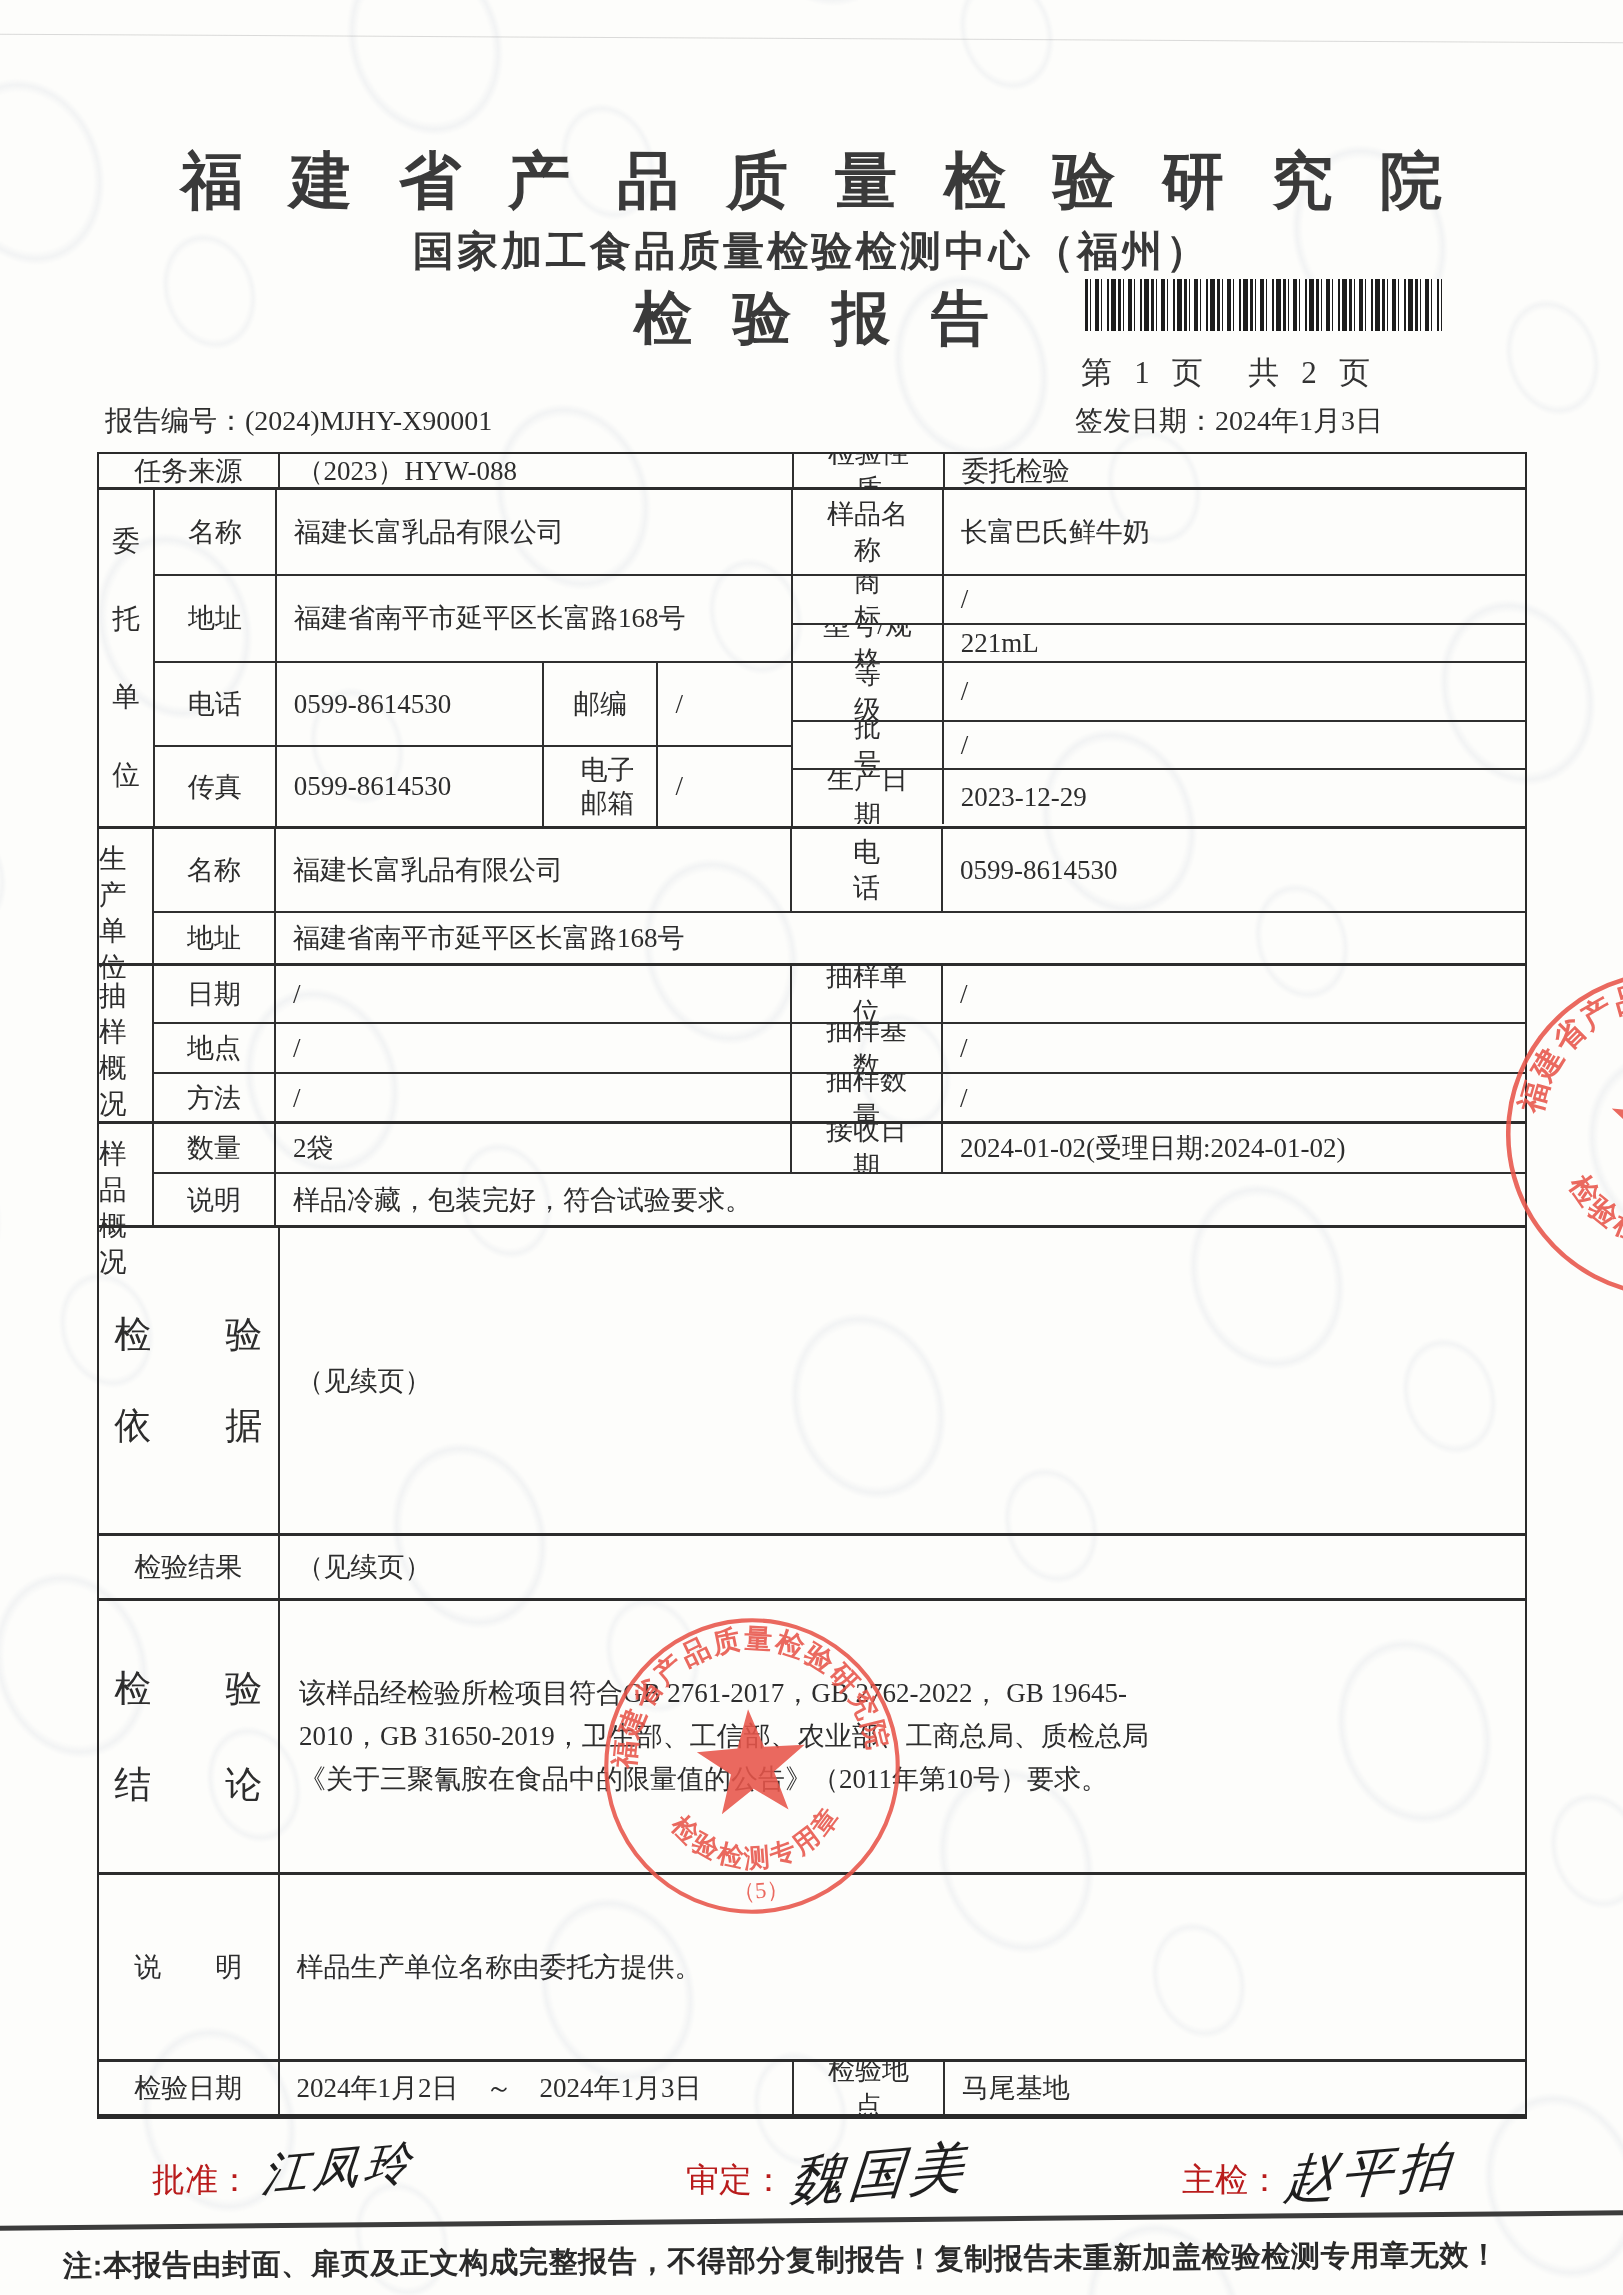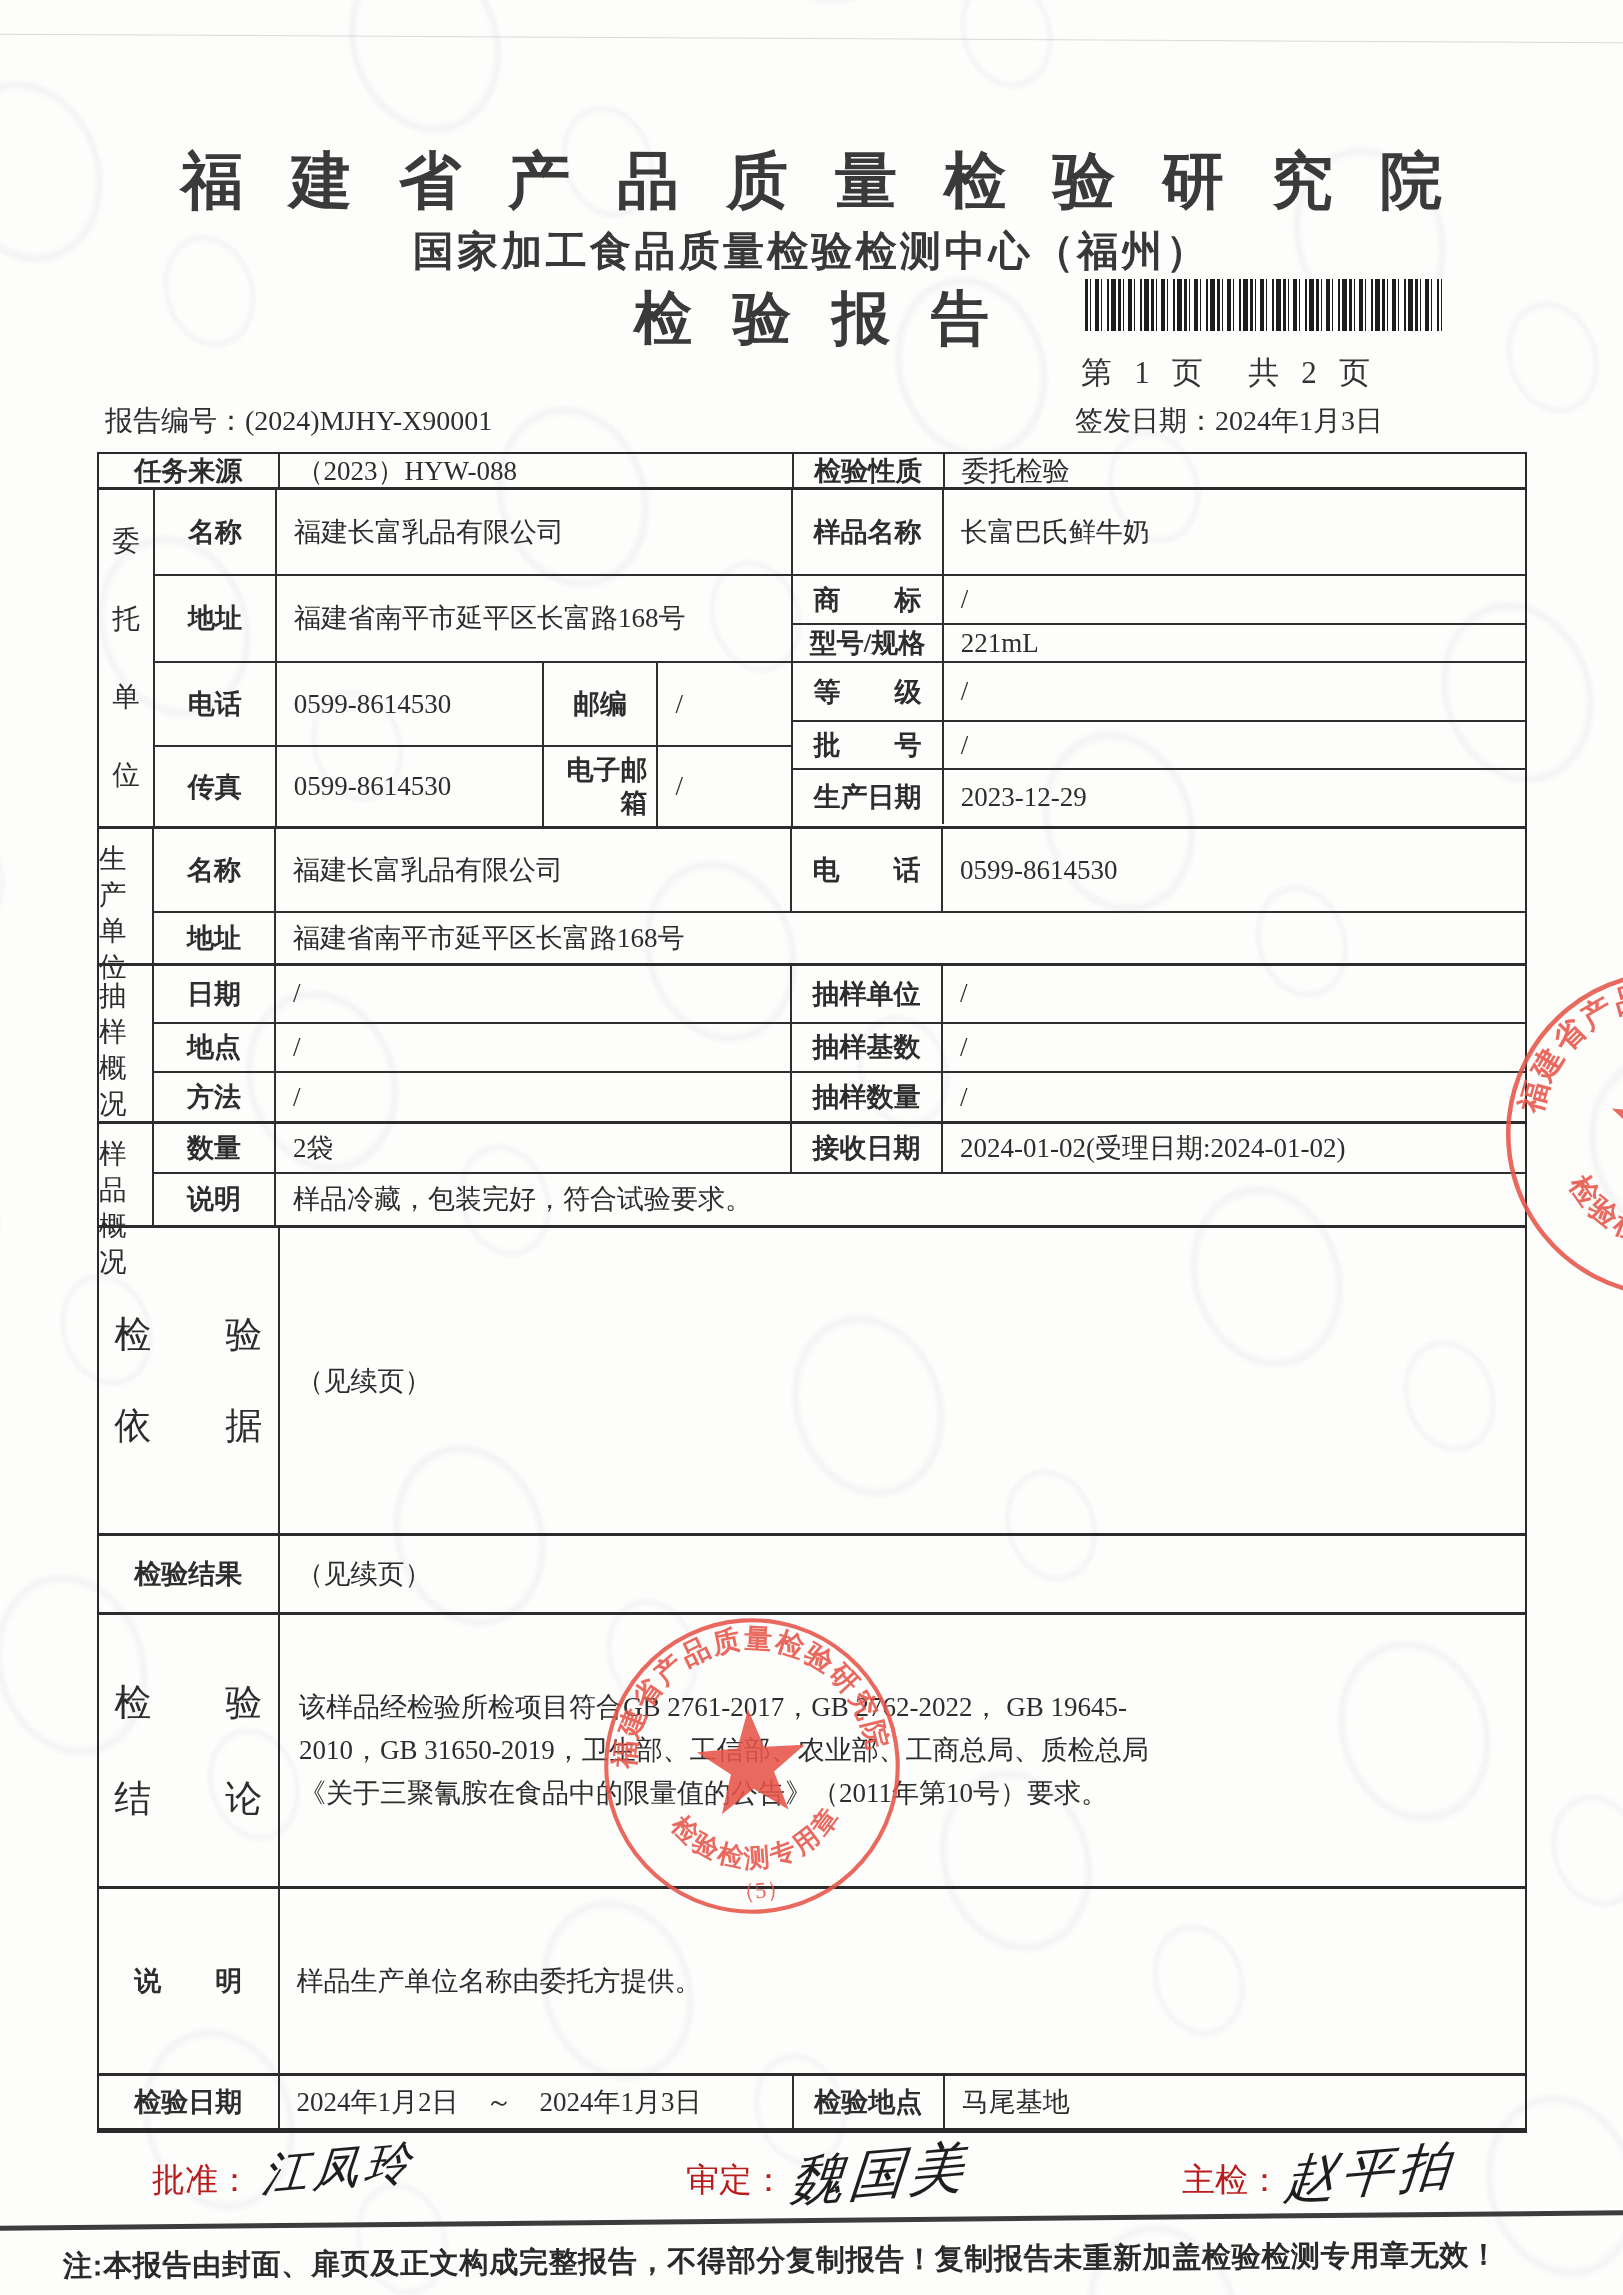--- a/index.html
+++ b/index.html
@@ -43,21 +43,21 @@
   .meta-right { left:1075px; }
 
   
   .tbl { position:absolute; left:97px; top:452px; width:1430px;
          border:2.6px solid #2a2a2a; border-bottom-width:5.2px; background:transparent; }
   .row  { display:flex; }
   .bb   { border-bottom:2px solid #2f2f2f; }
   .bb2  { border-bottom:3.3px solid #2c2c2c; }
   .br   { border-right:2px solid #2f2f2f; }
   .c    { display:flex; align-items:center; font-size:27px; color:#2d2d2d; overflow:hidden; }
-  .lab  { justify-content:center; text-align:center; padding:0 9px;font-weight:bold; }
+  .lab  { justify-content:center; text-align:center; padding:0 22px; }
   .val  { padding-left:17px; }
   .band { display:flex; }
   .side { display:flex; flex-direction:column; justify-content:space-around;
           align-items:center; font-size:27.5px; color:#2d2d2d; padding:11.8px 0; }
   .half { display:flex; flex-direction:column; }
   .col  { display:flex; flex-direction:column; flex:1; }
   .hdr2 { display:flex; flex-direction:column; justify-content:center; gap:41px;
           align-items:center; font-size:37px; color:#2d2d2d; }
   .w90{width:59px;} .w186{width:122px;} .w276{width:181px;} .w410{width:268px;}
   .w176{width:115px;} .w203{width:133px;} .w789{width:516px;} .w230{width:151px;}
@@ -227,21 +227,21 @@
     </div>
 
     <div class="row bb2" style="height:308px">
       <div class="hdr2 br w276">
         <span>检　　验</span>
         <span>依　　据</span>
       </div>
       <div class="c val w1908" style="align-items:center;">（见续页）</div>
     </div>
 
-    <div class="row bb2" style="height:79px">
+    <div class="row bb2" style="height:65px">
       <div class="c lab br w276">检验结果</div>
       <div class="c val w1908">（见续页）</div>
     </div>
 
     <div class="row bb2" style="height:274px">
       <div class="hdr2 br w276" style="gap:46px">
         <span>检　　验</span>
         <span>结　　论</span>
       </div>
       <div class="c w1908">

